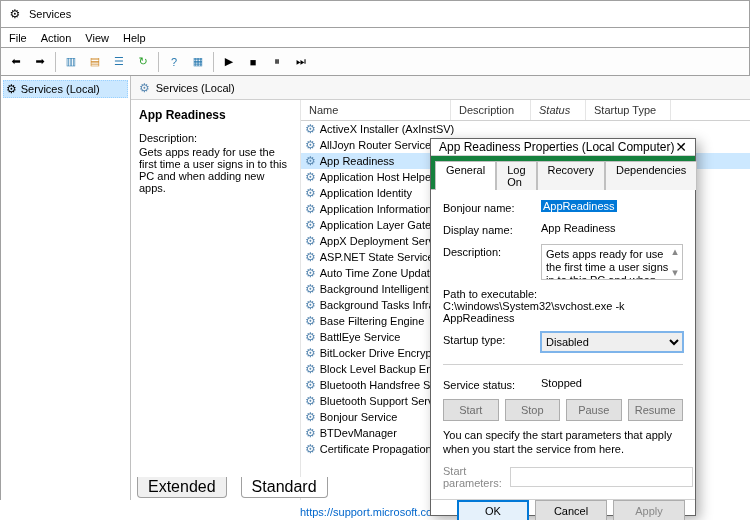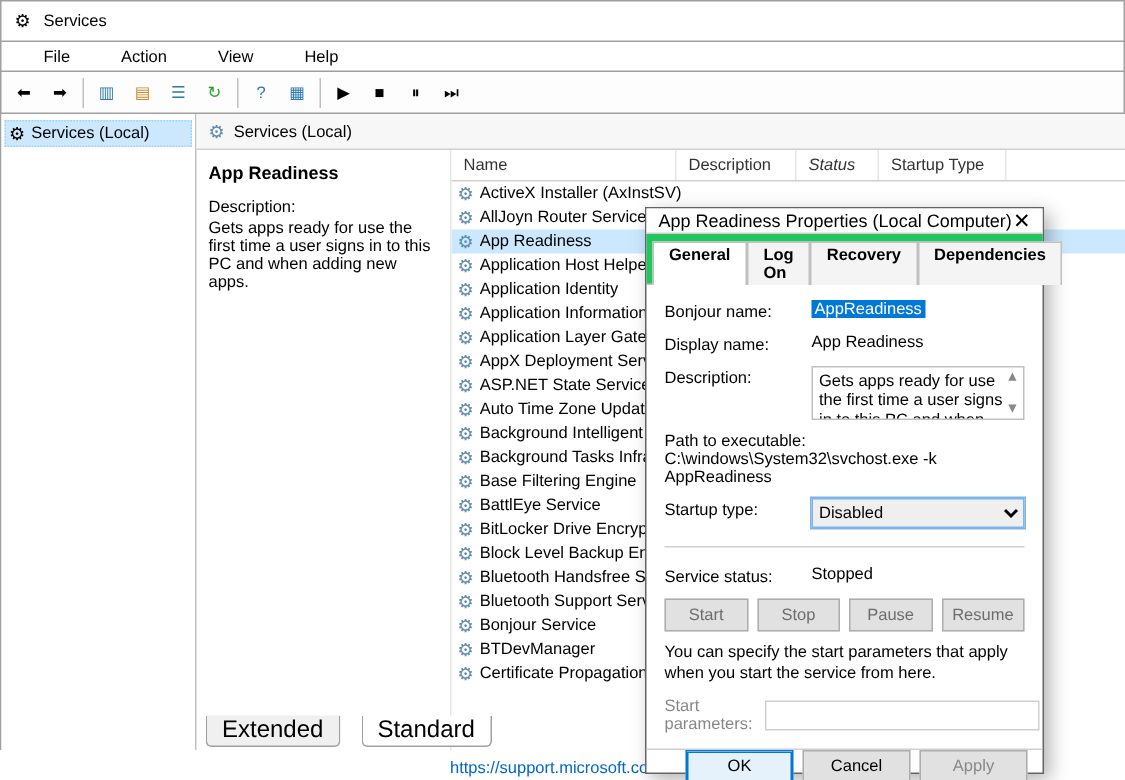--- a/index.html
+++ b/index.html
@@ -1,21 +1,21 @@
 <!DOCTYPE html>
 <html><head>
 <meta charset="utf-8">
 <style>
   * { box-sizing: border-box; font-family: "Segoe UI", Tahoma, sans-serif; }
   body { margin:0; width:750px; height:520px; background:#fff; font-size:11px; color:#000; overflow:hidden; }
   .titlebar { height:28px; border:1px solid #a0a0a0; display:flex; align-items:center; padding:0 6px; background:#fff; }
   .titlebar .spacer { flex:1; }
   .titlebar-icon { width:16px; height:16px; display:flex; align-items:center; justify-content:center; }
   .menubar { height:20px; display:flex; align-items:center; gap:14px; padding:2px 8px; border:1px solid #a0a0a0; border-top:none; background:#fff; }
-  .menubar span { cursor:default;margin-left:20px; }
+  .menubar span { cursor:default; }
   .toolbar { height:28px; display:flex; align-items:center; gap:2px; padding:2px 4px; border:1px solid #a0a0a0; border-top:none; background:#fdfdfd; }
   .tbtn { width:22px; height:22px; display:flex; align-items:center; justify-content:center; border:1px solid transparent; border-radius:2px; }
   .tsep { width:1px; height:20px; background:#c0c0c0; margin:0 2px; }
   .main { display:flex; height:calc(520px - 28px - 20px - 28px - 20px); border-left:1px solid #a0a0a0; }
   .treepane { width:130px; border-right:1px solid #c0c0c0; padding:4px 2px; background:#fff; }
   .treeitem { display:flex; align-items:center; gap:4px; padding:1px 2px; background:#cce8ff; border:1px dotted #99d1ff; }
   .content { flex:1; display:flex; flex-direction:column; position:relative; }
   .content-hdr { height:24px; display:flex; align-items:center; gap:6px; padding:2px 8px; background:#f7f7f7; border-bottom:1px solid #d0d0d0; }
   .content-body { flex:1; display:flex; overflow:hidden; }
   .leftcol { width:170px; padding:6px 8px; border-right:1px solid #e5e5e5; }
@@ -29,21 +29,21 @@
   .listbody { height: calc(100% - 24px); overflow:hidden; }
   .row { display:flex; align-items:center; gap:4px; padding:1px 4px; white-space:nowrap; }
   .row.selected { background:#cce8ff; }
   .bottom-tabs { position:absolute; left:6px; bottom:2px; display:flex; gap:14px; font-size:16px; }
   .bottom-tabs .tab { border:1px solid #a0a0a0; border-top:none; border-radius:0 0 4px 4px; padding:1px 10px; background:#f0f0f0; }
   .bottom-tabs .tab.active { background:#fff; }
   
   .dialog { position:absolute; left:430px; top:138px; width:266px; height:378px; background:#fff; border:1px solid #646464; box-shadow:4px 4px 12px rgba(0,0,0,0.3); display:flex; flex-direction:column; }
   .dlg-title { height:26px; display:flex; align-items:center; padding:0 8px; background:#fff; border-bottom:1px solid #d0d0d0; font-size:12px; }
   .dlg-title .spacer{flex:1;}
-  .dlg-tabs { display:flex; border-bottom:1px solid #c0c0c0; padding:4px 4px 0 4px; gap:0; background:#22c55e;font-weight:bold; }
+  .dlg-tabs { display:flex; border-bottom:1px solid #c0c0c0; padding:4px 4px 0 4px; gap:0; background:#15803d; }
   .dlg-tabs .dt { border:1px solid #c0c0c0; border-bottom:none; padding:2px 10px; background:#f4f4f4; font-size:11px; position:relative; top:1px; }
   .dlg-tabs .dt.active { background:#fff; }
   .dlg-body { flex:1; padding:10px 12px; font-size:11px; display:flex; flex-direction:column; gap:8px; }
   .frow { display:flex; align-items:flex-start; gap:8px; }
   .frow .flbl { width:90px; padding-top:2px; }
   .svcname-sel { background:#0078d7; color:#fff; padding:0 2px; }
   .descbox { flex:1; border:1px solid #c0c0c0; padding:3px 4px; height:36px; overflow:hidden; font-size:11px; line-height:1.2; position:relative; }
   .descbox .scr { position:absolute; right:0; top:0; bottom:0; width:14px; display:flex; flex-direction:column; justify-content:space-between; align-items:center; color:#888; }
   select.startup { flex:1; border:1px solid #7eb4ea; outline:1px solid #7eb4ea; font-size:11px; height:20px; }
   .hr { border-top:1px solid #d0d0d0; margin:4px 0; }

